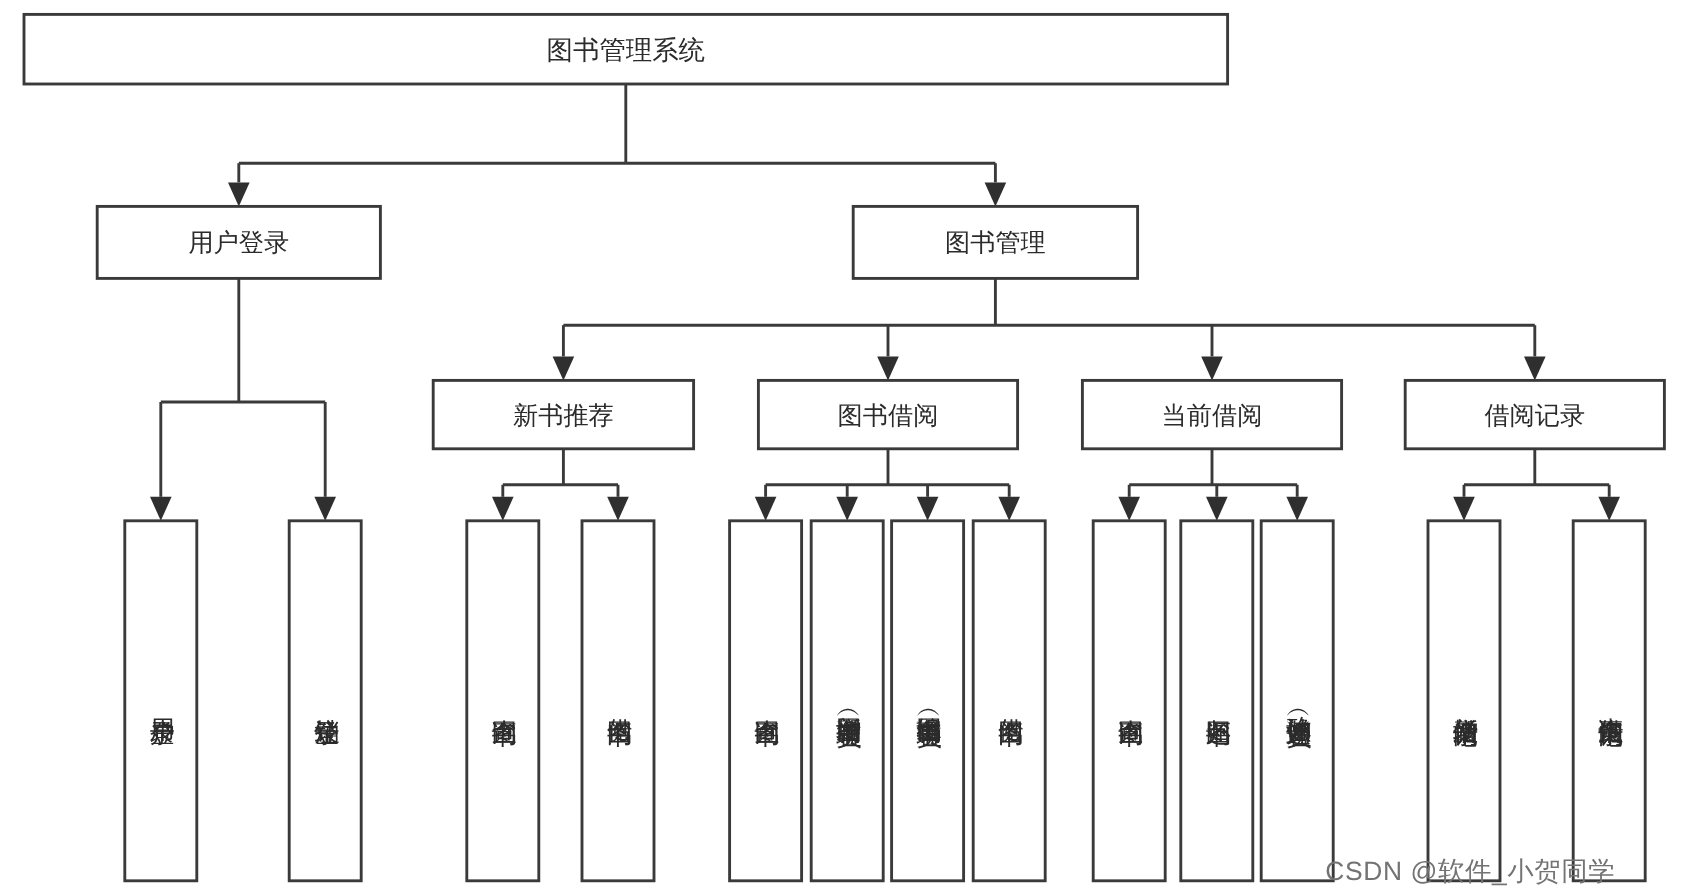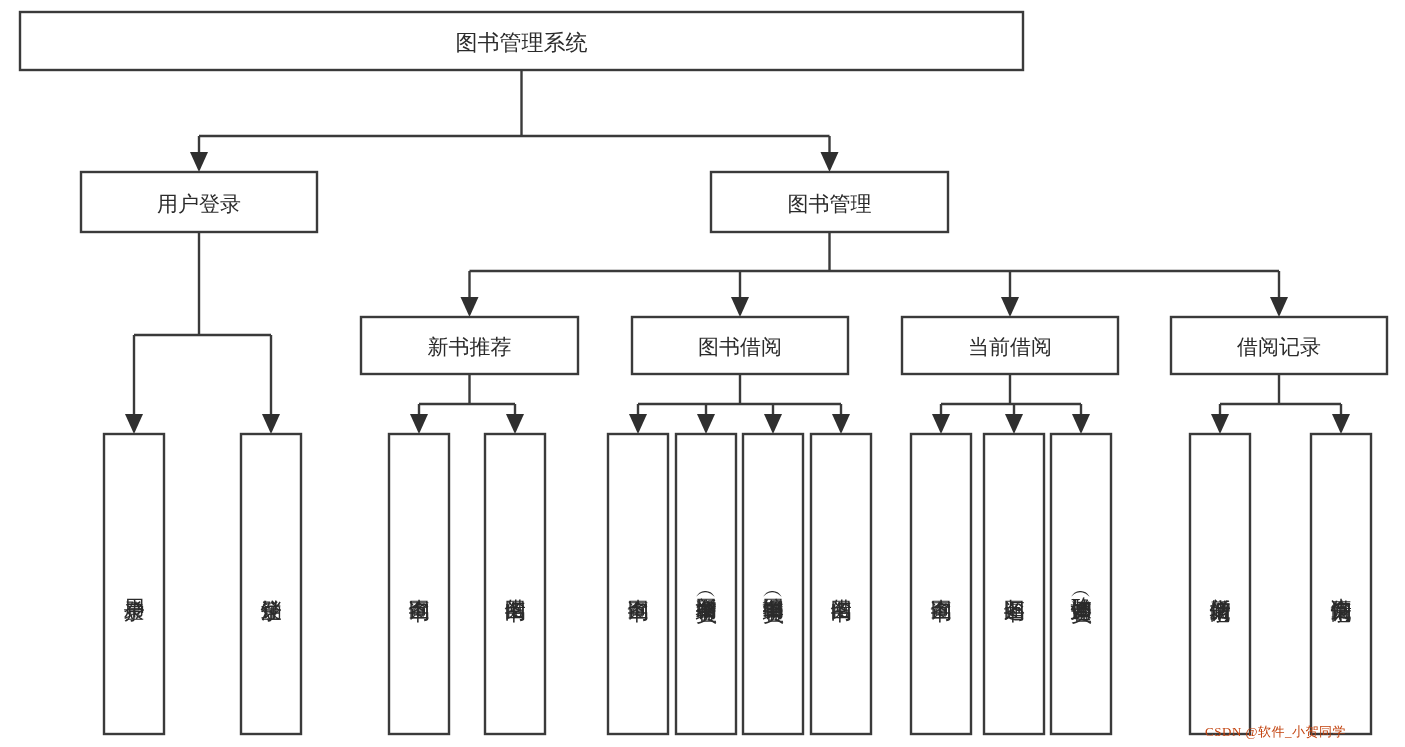--- a/index.html
+++ b/index.html
@@ -64,23 +64,23 @@
     display: flex;
     align-items: center;
     justify-content: center;
     white-space: nowrap;
     pointer-events: none;
   }
   .watermark {
     position: absolute;
     right: 8px;
     bottom: 6px;
-    font-family: Liberation Serif, serif;
-    font-size: 13px;
-    color: #c2410c;
+    font-family: Liberation Sans, sans-serif;
+    font-size: 22px;
+    color: #737373;
     white-space: nowrap;
     letter-spacing: 0.5px;
   }
 </style>
 </head>
 <body>
 
 <div id="diagram-root">
 
   <svg class="diagram" viewBox="0 0 1405 747">

